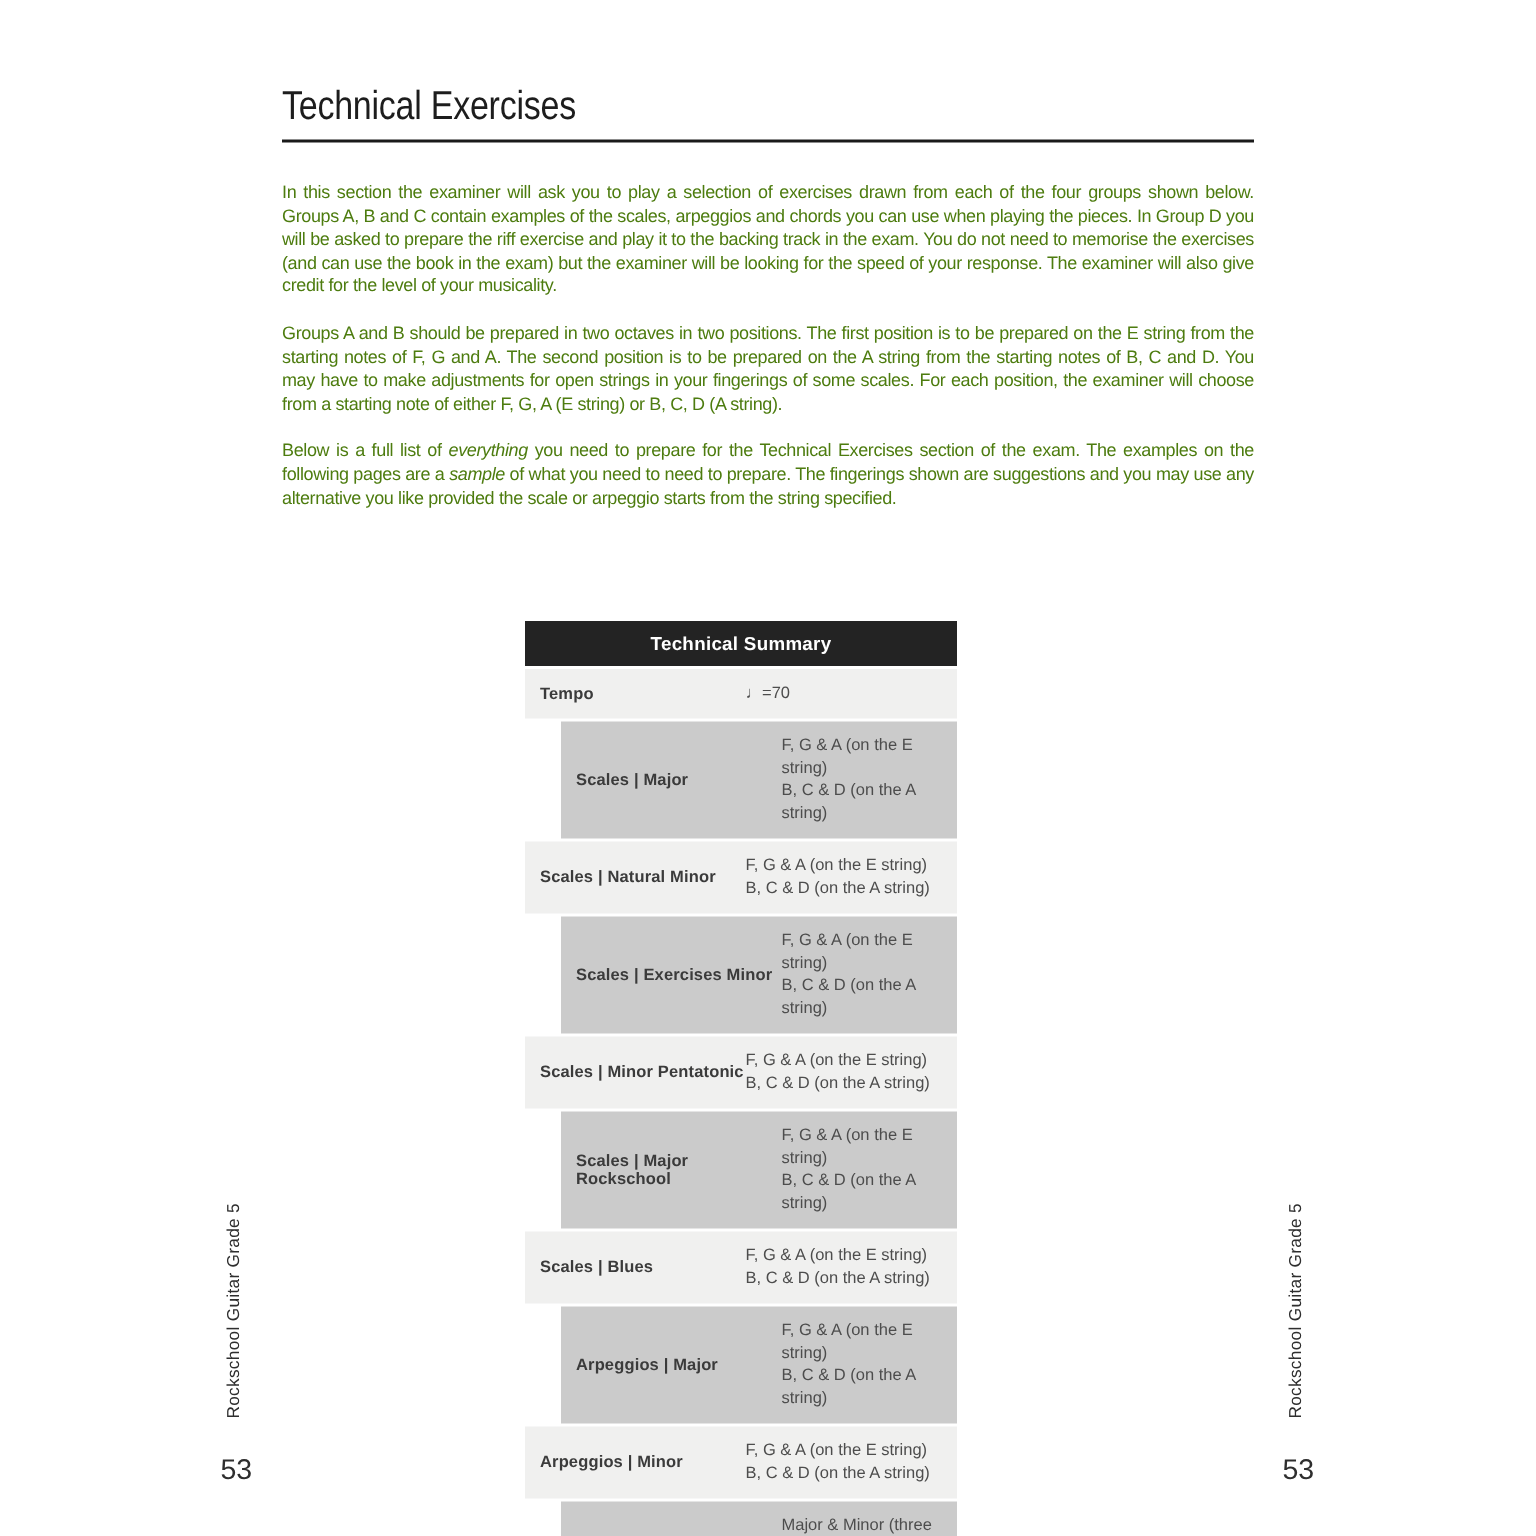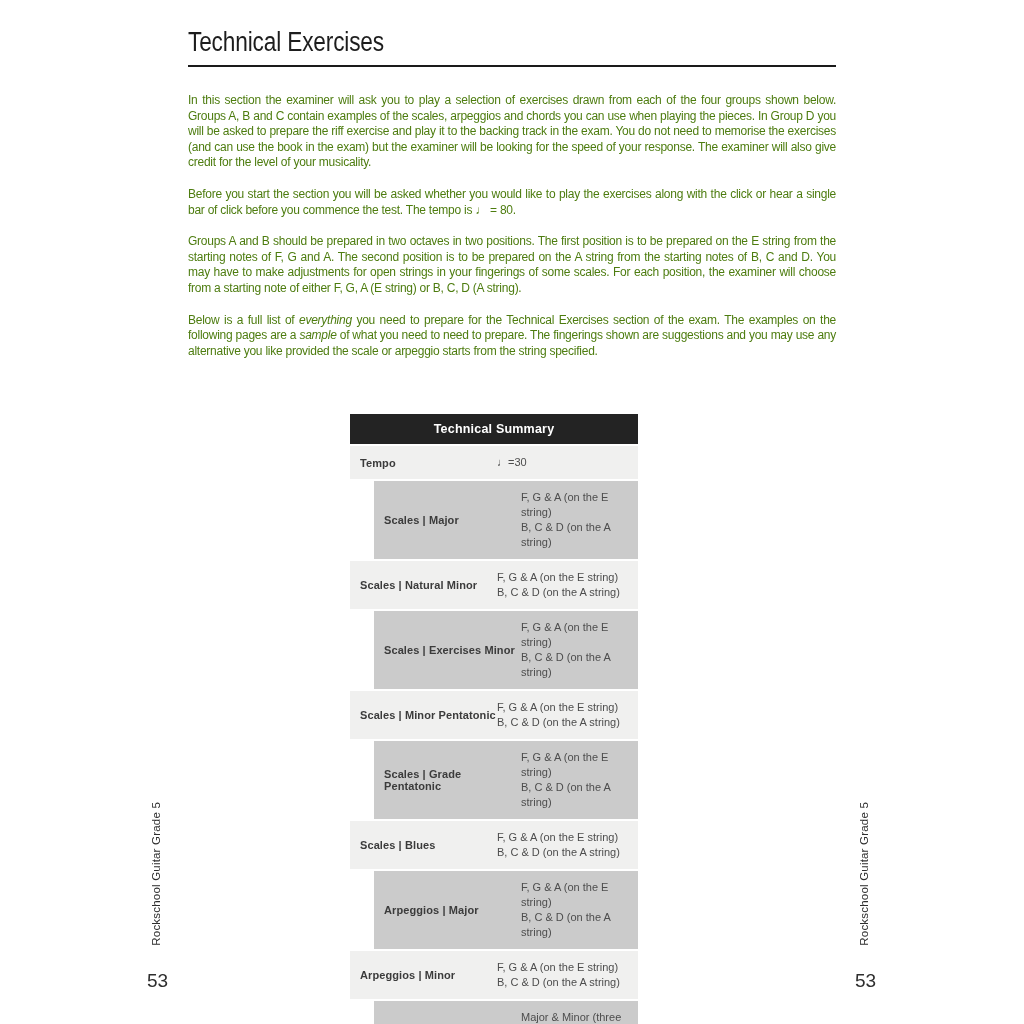--- a/index.html
+++ b/index.html
@@ -3,21 +3,21 @@
 <meta charset="utf-8">
 <style>
   html, body { margin:0; padding:0; background:#ffffff; }
   .canvas {
     position:relative; width:1024px; height:1024px; background:#ffffff;
     font-family:"Liberation Sans","DejaVu Sans",sans-serif; overflow:hidden;
     color:#2c2c2c;
   }
 
   
-  .content { position:absolute; left:188px; top:28px; width:648px; }
+  .content { position:absolute; left:188px; top:56px; width:648px; }
   .title {
     margin:0; font-size:27px; line-height:28px; font-weight:400; color:#1d1d1d;
     white-space:nowrap; transform:scaleX(0.84); transform-origin:left top;
     letter-spacing:-0.2px;
   }
   .rule { margin-top:9px; height:2px; background:#1a1a1a; }
   .content p {
     margin:16px 0 0 0; font-size:12px; line-height:15.6px; color:#4d7c0f;
     text-align:justify; letter-spacing:-0.25px;
   }
@@ -60,32 +60,31 @@
   <div class="sidebar-text left">Rockschool Guitar Grade 5</div>
   <div class="sidebar-text right">Rockschool Guitar Grade 5</div>
   <div class="page-num left">53</div>
   <div class="page-num right">53</div>
 
   <div class="content">
     <h1 class="title">Technical Exercises</h1>
     <div class="rule"></div>
 
     <p class="first">In this section the examiner will ask you to play a selection of exercises drawn from each of the four groups shown below. Groups A, B and C contain examples of the scales, arpeggios and chords you can use when playing the pieces. In Group D you will be asked to prepare the riff exercise and play it to the backing track in the exam. You do not need to memorise the exercises (and can use the book in the exam) but the examiner will be looking for the speed of your response. The examiner will also give credit for the level of your musicality.</p>
-    <p>Before you start the section you will be asked whether you would like to play the exercises along with the click or hear a single bar of click before you commence the test. The tempo is ♩ = 80.</p>
     <p>Groups A and B should be prepared in two octaves in two positions. The first position is to be prepared on the E string from the starting notes of F, G and A. The second position is to be prepared on the A string from the starting notes of B, C and D. You may have to make adjustments for open strings in your fingerings of some scales. For each position, the examiner will choose from a starting note of either F, G, A (E string) or B, C, D (A string).</p>
     <p><span>Below is a full list of </span><em>everything</em><span> you need to prepare for the Technical Exercises section of the exam. The examples on the following pages are a </span><em>sample</em><span> of what you need to need to prepare. The fingerings shown are suggestions and you may use any alternative you like provided the scale or arpeggio starts from the string specified.</span></p>
   </div>
 
   <div class="summary-table">
     <div class="table-header">Technical Summary</div>
     <div class="table-body">
         <div class="row row-light">
     <div class="cell-label">Tempo</div>
     <div class="cell-value">
-            <div class="value-line">♩=30</div>
+            <div class="value-line">♩=70</div>
           </div>
   </div>
         <div class="row row-dark">
     <div class="cell-label">Scales | Major</div>
     <div class="cell-value">
             <div class="value-line">F, G &amp; A (on the E string)</div>
             <div class="value-line">B, C &amp; D (on the A string)</div>
           </div>
   </div>
         <div class="row row-light">
@@ -103,21 +102,21 @@
           </div>
   </div>
         <div class="row row-light">
     <div class="cell-label">Scales | Minor Pentatonic</div>
     <div class="cell-value">
             <div class="value-line">F, G &amp; A (on the E string)</div>
             <div class="value-line">B, C &amp; D (on the A string)</div>
           </div>
   </div>
         <div class="row row-dark">
-    <div class="cell-label">Scales | Grade Pentatonic</div>
+    <div class="cell-label">Scales | Major Rockschool</div>
     <div class="cell-value">
             <div class="value-line">F, G &amp; A (on the E string)</div>
             <div class="value-line">B, C &amp; D (on the A string)</div>
           </div>
   </div>
         <div class="row row-light">
     <div class="cell-label">Scales | Blues</div>
     <div class="cell-value">
             <div class="value-line">F, G &amp; A (on the E string)</div>
             <div class="value-line">B, C &amp; D (on the A string)</div>

